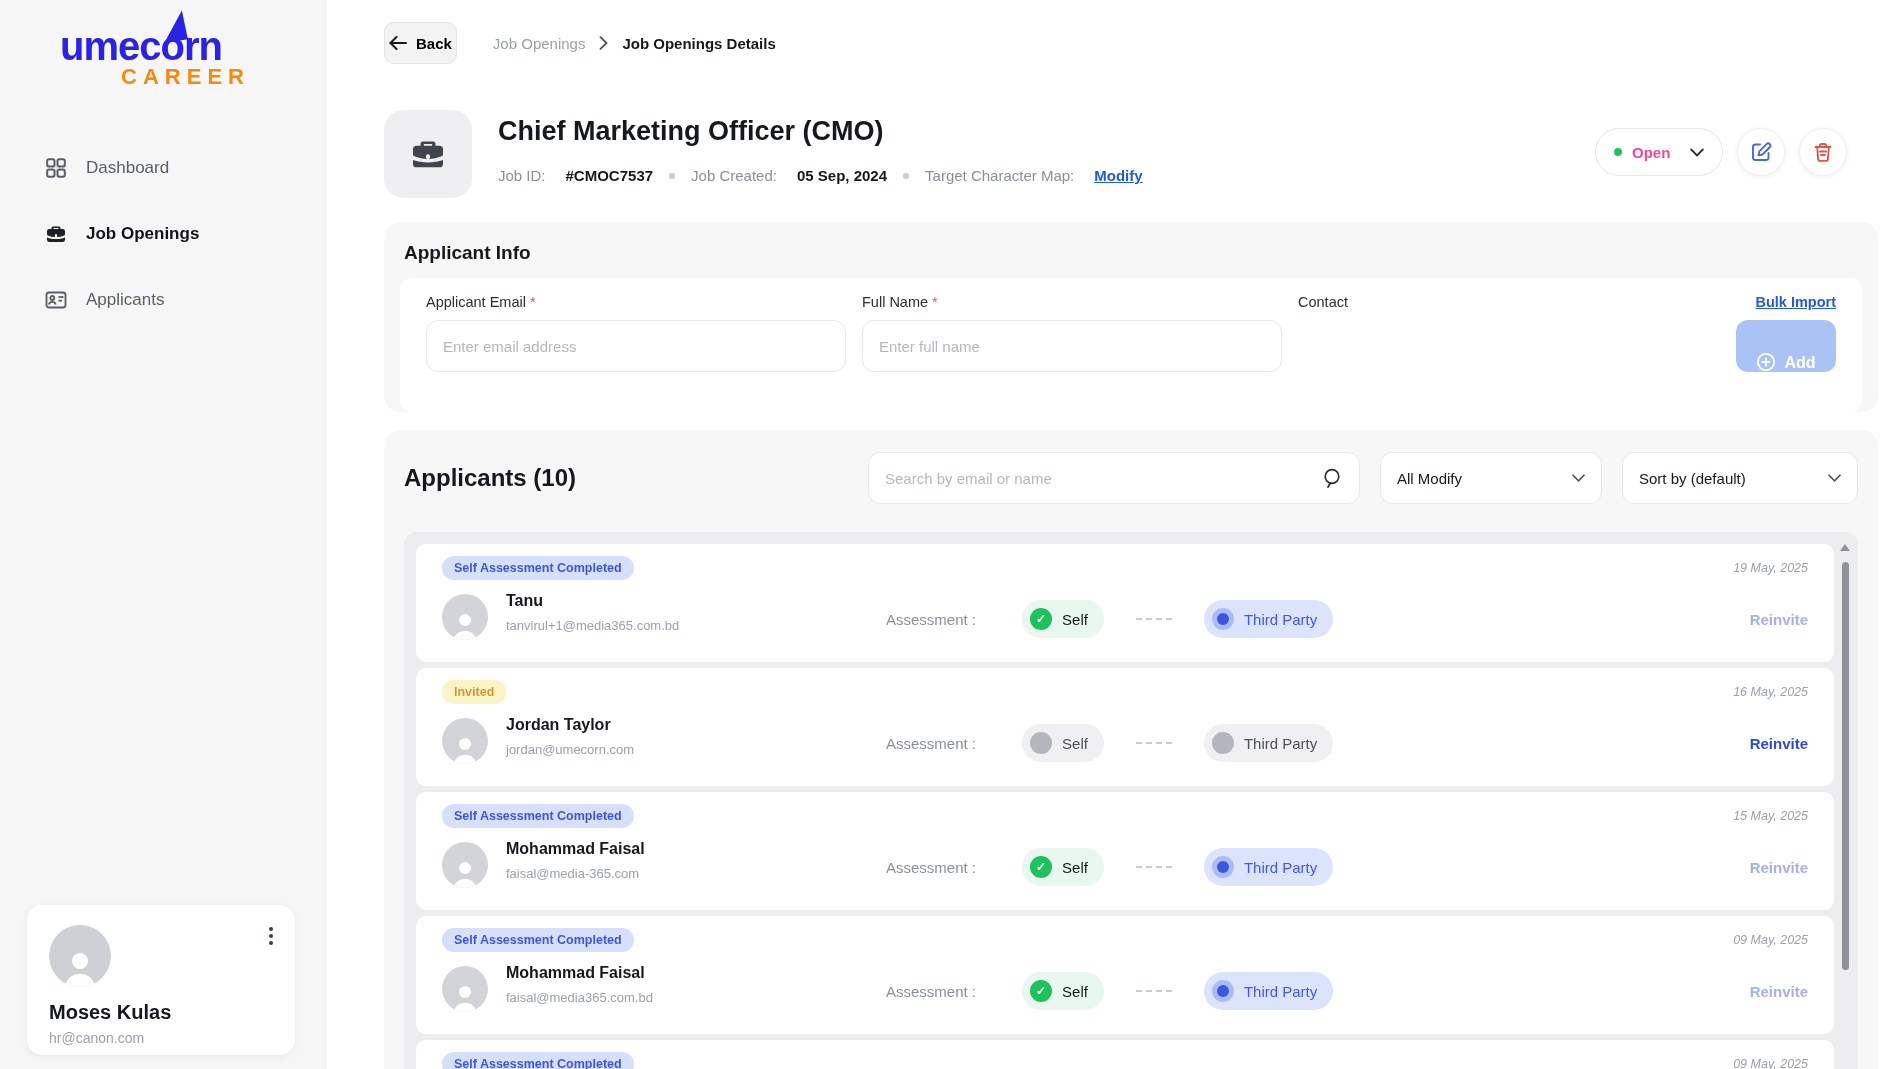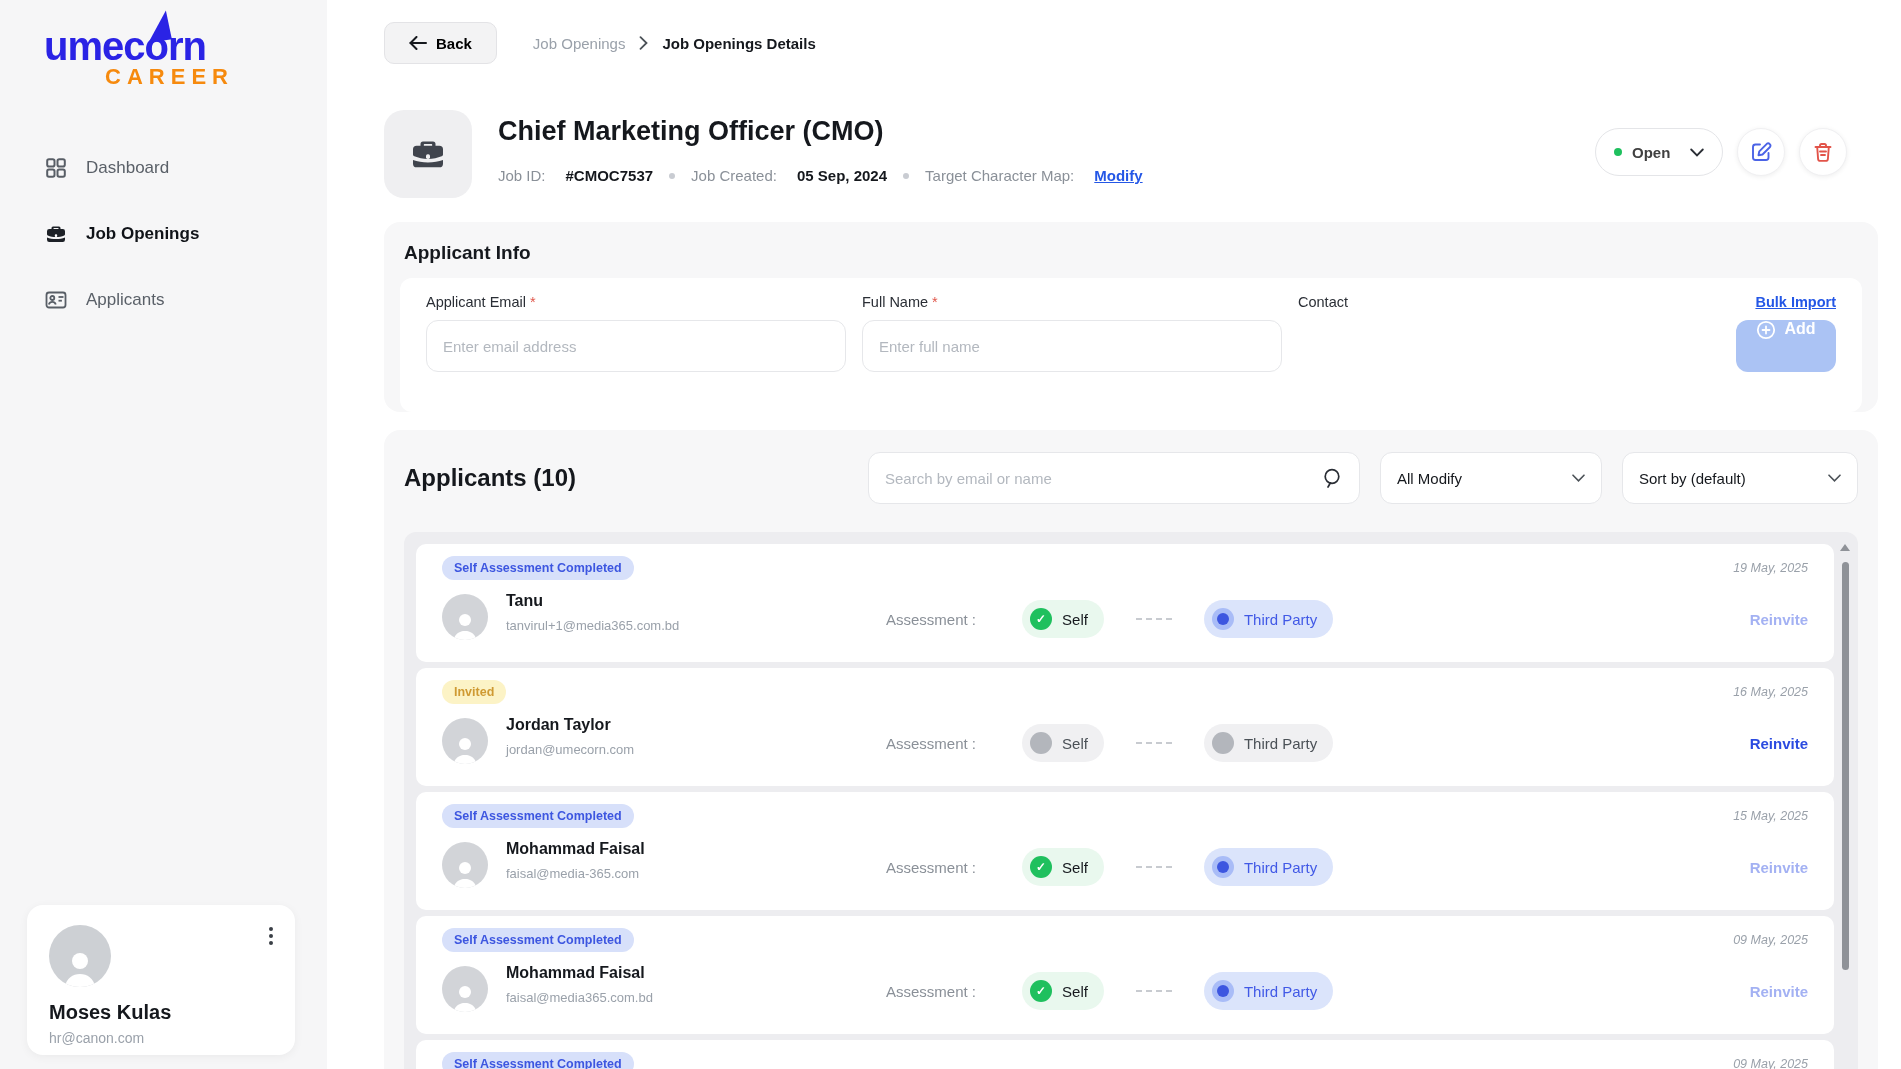--- a/index.html
+++ b/index.html
@@ -1,73 +1,73 @@
 <!DOCTYPE html>
 <html><head>
 <meta charset="utf-8">
 <style>
   * { margin:0; padding:0; box-sizing:border-box; }
   html,body { width:1901px; height:1069px; overflow:hidden; }
   body { font-family:"Liberation Sans", sans-serif; background:#ffffff; color:#15181d; position:relative; }
 
   
   .sidebar { position:absolute; left:0; top:0; width:327px; height:1069px; background:#f6f6f7; }
-  .brand { position:relative; margin:26px 0 0 44px; width:190px; }
+  .brand { position:relative; margin:26px 0 0 60px; width:190px; }
   .brand-name { font-size:40px; font-weight:800; color:#2a23e5; letter-spacing:-1px; line-height:1; }
   .horn { position:absolute; left:103px; top:-16px; }
   .brand-sub { font-size:22px; font-weight:800; color:#f68a0e; letter-spacing:6px; text-align:right; margin-top:-2px; }
   .nav { margin-top:58px; display:flex; flex-direction:column; gap:26px; padding-left:44px; }
   .nav-item { display:flex; align-items:center; gap:18px; height:40px; cursor:pointer; }
   .nav-item .lbl { font-size:17px; color:#5a6068; }
   .nav-item.active .lbl { color:#101318; font-weight:800; }
   .profile-card { position:absolute; left:27px; top:905px; width:268px; height:150px; background:#ffffff; border-radius:16px; box-shadow:0 2px 10px rgba(0,0,0,0.05); padding:20px 22px; }
   .profile-avatar { width:62px; height:62px; border-radius:50%; background:#cdd0d4; display:flex; align-items:flex-end; justify-content:center; overflow:hidden; }
   .profile-name { font-size:20px; font-weight:800; margin-top:14px; }
   .profile-email { font-size:14px; color:#9aa1aa; margin-top:6px; }
   .kebab { position:absolute; right:18px; top:18px; display:flex; flex-direction:column; gap:3px; cursor:pointer; padding:4px; }
   .kebab i { width:4px; height:4px; border-radius:50%; background:#3a3f46; }
 
   
   .main { position:absolute; left:327px; top:0; width:1574px; height:1069px; background:#ffffff; }
 
   .back-row { position:absolute; left:57px; top:22px; display:flex; align-items:center; }
-  .back-btn { display:flex; align-items:center; gap:9px; height:42px; padding:0 24px; background:#f3f3f4; border:1px solid #e3e3e6; border-radius:10px; font-size:15px; font-weight:700; cursor:pointer; }
+  .back-btn { display:flex; align-items:center; gap:9px; height:42px; padding:0 4px; background:#f3f3f4; border:1px solid #e3e3e6; border-radius:10px; font-size:15px; font-weight:700; cursor:pointer; }
   .crumb { display:flex; align-items:center; gap:14px; margin-left:36px; font-size:15px; }
   .crumb .parent { color:#9aa1aa; }
   .crumb .current { color:#15181d; font-weight:600; }
 
   .job-head { position:absolute; left:57px; top:110px; display:flex; gap:26px; }
   .job-tile { width:88px; height:88px; background:#efeff1; border-radius:20px; display:flex; align-items:center; justify-content:center; }
   .job-title { font-size:27px; font-weight:800; margin-top:6px; }
   .job-meta { display:flex; align-items:center; gap:16px; margin-top:20px; font-size:15px; }
   .job-meta .lab { color:#8a9098; }
   .job-meta .val { color:#15181d; font-weight:700; }
   .dot-sep { width:6px; height:6px; border-radius:50%; background:#c9ccd2; }
   .modify-link { color:#2457e6; font-weight:600; text-decoration:underline; cursor:pointer; }
   .meta-pair { display:flex; gap:20px; }
 
   .job-controls { position:absolute; right:54px; top:128px; display:flex; align-items:center; gap:14px; }
   .status-pill { width:128px; height:48px; border:1px solid #e4e5e8; background:#fff; border-radius:24px; display:flex; align-items:center; padding:0 18px; gap:10px; cursor:pointer; }
   .status-pill .gdot { width:8px; height:8px; border-radius:50%; background:#1fc05e; }
-  .status-pill .stxt { color:#404040; font-size:15px; font-weight:700; flex:1; }
+  .status-pill .stxt { color:#ec4899; font-size:15px; font-weight:700; flex:1; }
   .circle-btn { width:48px; height:48px; border-radius:50%; background:#fff; border:1px solid #f0f0f2; box-shadow:0 1px 5px rgba(0,0,0,0.07); display:flex; align-items:center; justify-content:center; cursor:pointer; }
 
   
   .info-card { position:absolute; left:57px; top:222px; width:1494px; height:190px; background:#f7f7f8; border-radius:16px; padding:18px 16px 14px 16px; }
   .info-heading { font-size:19px; font-weight:800; margin:2px 0 14px 4px; }
   .info-panel { background:#ffffff; border-radius:12px; height:134px; padding:16px 26px; display:flex; gap:16px; }
   .fgroup { display:flex; flex-direction:column; }
   .fgroup .flabel { font-size:14.5px; color:#2a2e35; margin-bottom:10px; }
   .req { color:#e0564a; }
   .tinput { height:52px; border:1px solid #e6e7ea; border-radius:12px; background:#fff; padding:0 16px; font-size:15px; font-family:"Liberation Sans",sans-serif; color:#15181d; width:100%; outline:none; }
   .tinput::placeholder { color:#b3b8bf; }
   .w420 { width:420px; }
   .addcol { flex:1; display:flex; flex-direction:column; align-items:flex-end; }
   .bulk-link { font-size:14.5px; color:#2457e6; font-weight:600; text-decoration:underline; margin-bottom:10px; cursor:pointer; }
-  .add-btn { width:100px; height:52px; background:#abc3f4; border:none; border-radius:12px; color:#fff; font-size:16px; font-weight:700; display:flex; align-items:flex-start; justify-content:center; gap:8px; cursor:pointer; font-family:"Liberation Sans",sans-serif; }
+  .add-btn { width:100px; height:52px; background:#abc3f4; border:none; border-radius:12px; color:#fff; font-size:16px; font-weight:700; display:flex; align-items:flex-end; justify-content:center; gap:8px; cursor:pointer; font-family:"Liberation Sans",sans-serif; }
 
   
   .list-card { position:absolute; left:57px; top:430px; width:1494px; height:720px; background:#f7f7f8; border-radius:16px; padding:22px 20px; }
   .list-head { display:flex; align-items:center; gap:20px; }
   .list-heading { font-size:24px; font-weight:800; flex:1; }
   .search-wrap { position:relative; width:492px; }
   .search-input { width:100%; height:52px; border:1px solid #e6e7ea; border-radius:12px; padding:0 48px 0 16px; font-size:15px; background:#fff; font-family:"Liberation Sans",sans-serif; outline:none; }
   .search-input::placeholder { color:#b3b8bf; }
   .search-ico { position:absolute; right:16px; top:15px; }
   .select { height:52px; background:#fff; border:1px solid #e6e7ea; border-radius:12px; display:flex; align-items:center; justify-content:space-between; padding:0 16px; font-size:15px; color:#15181d; cursor:pointer; }

